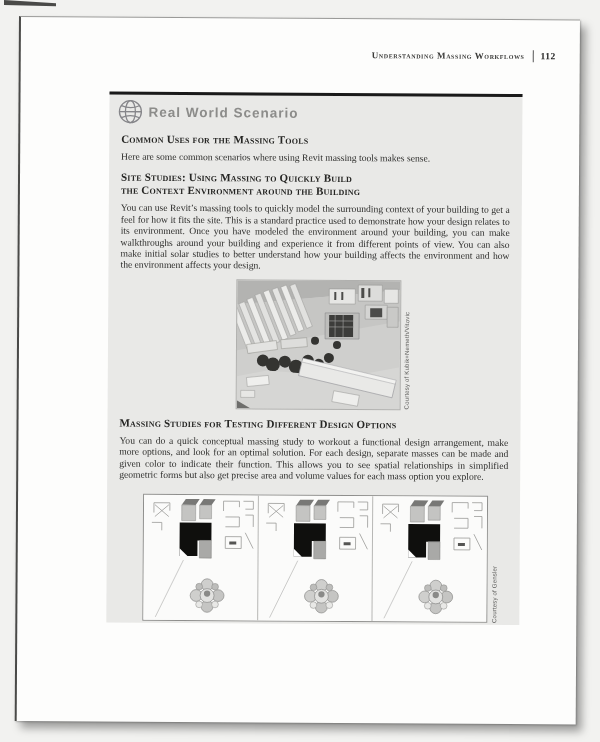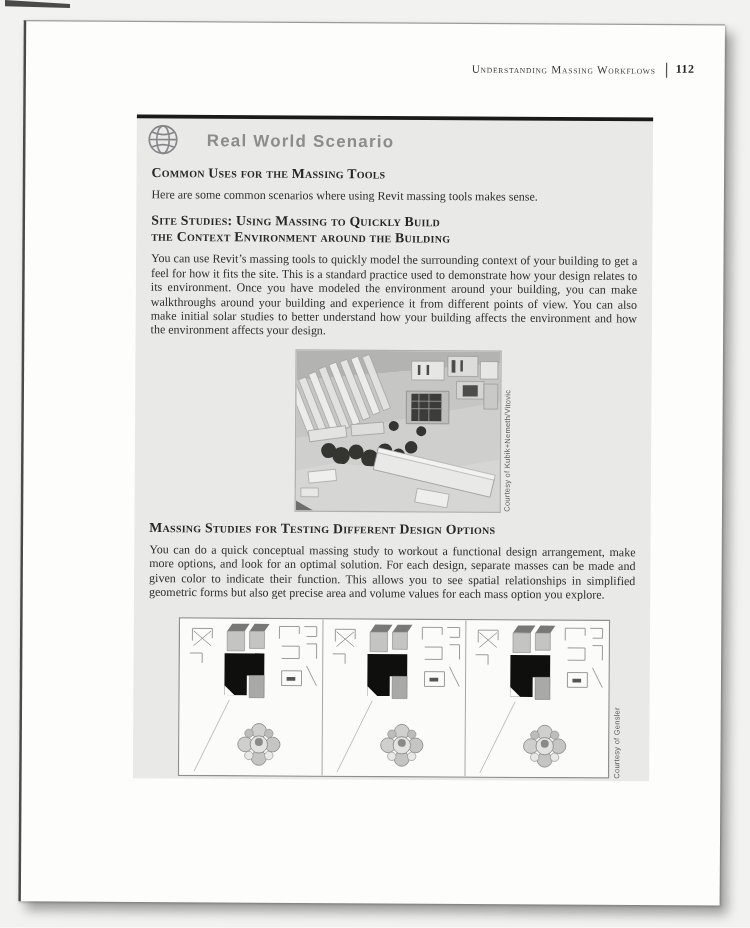--- a/index.html
+++ b/index.html
@@ -24,21 +24,21 @@
     transform:rotate(0.35deg);
     transform-origin:0 0;
   }
   
   .running-head{
     position:absolute;top:30px;right:24px;
     display:flex;align-items:center;
     color:#2f2f2d;
   }
   .running-title{
-    font-variant:small-caps;font-size:9px;letter-spacing:0.6px;font-weight:normal;
+    font-variant:small-caps;font-size:9px;letter-spacing:0.6px;font-weight:bold;
     color:#3a3a38;
   }
   .running-divider{
     width:1px;height:12px;background:#555;margin:0 7px 0 8px;
   }
   .running-page{
     font-size:9.5px;font-weight:bold;color:#222;letter-spacing:0.5px;
   }
   
   .scenario-box{
@@ -47,21 +47,21 @@
     border-top:3px solid #1a1a1a;
     padding:0 12px;box-sizing:border-box;overflow:hidden;
   }
   .box-title-row{
     display:flex;align-items:center;margin:3px 0 0 -4px;height:28px;
   }
   .globe{width:26px;height:26px;flex:0 0 26px;}
   .box-title{
     font-family:"Liberation Sans", sans-serif;
     font-weight:bold;font-size:13.5px;letter-spacing:1px;color:#8c8c8a;
-    margin-left:22px;
+    margin-left:5px;
   }
   .h-small{
     font-variant:small-caps;font-weight:bold;font-size:11px;
     letter-spacing:0.2px;color:#262624;line-height:13px;
   }
   .h1{margin-top:7px;}
   .h2{margin-top:9px;}
   .h3{margin-top:9px;}
   .para{
     font-size:9.6px;line-height:11.4px;color:#2e2e2c;

